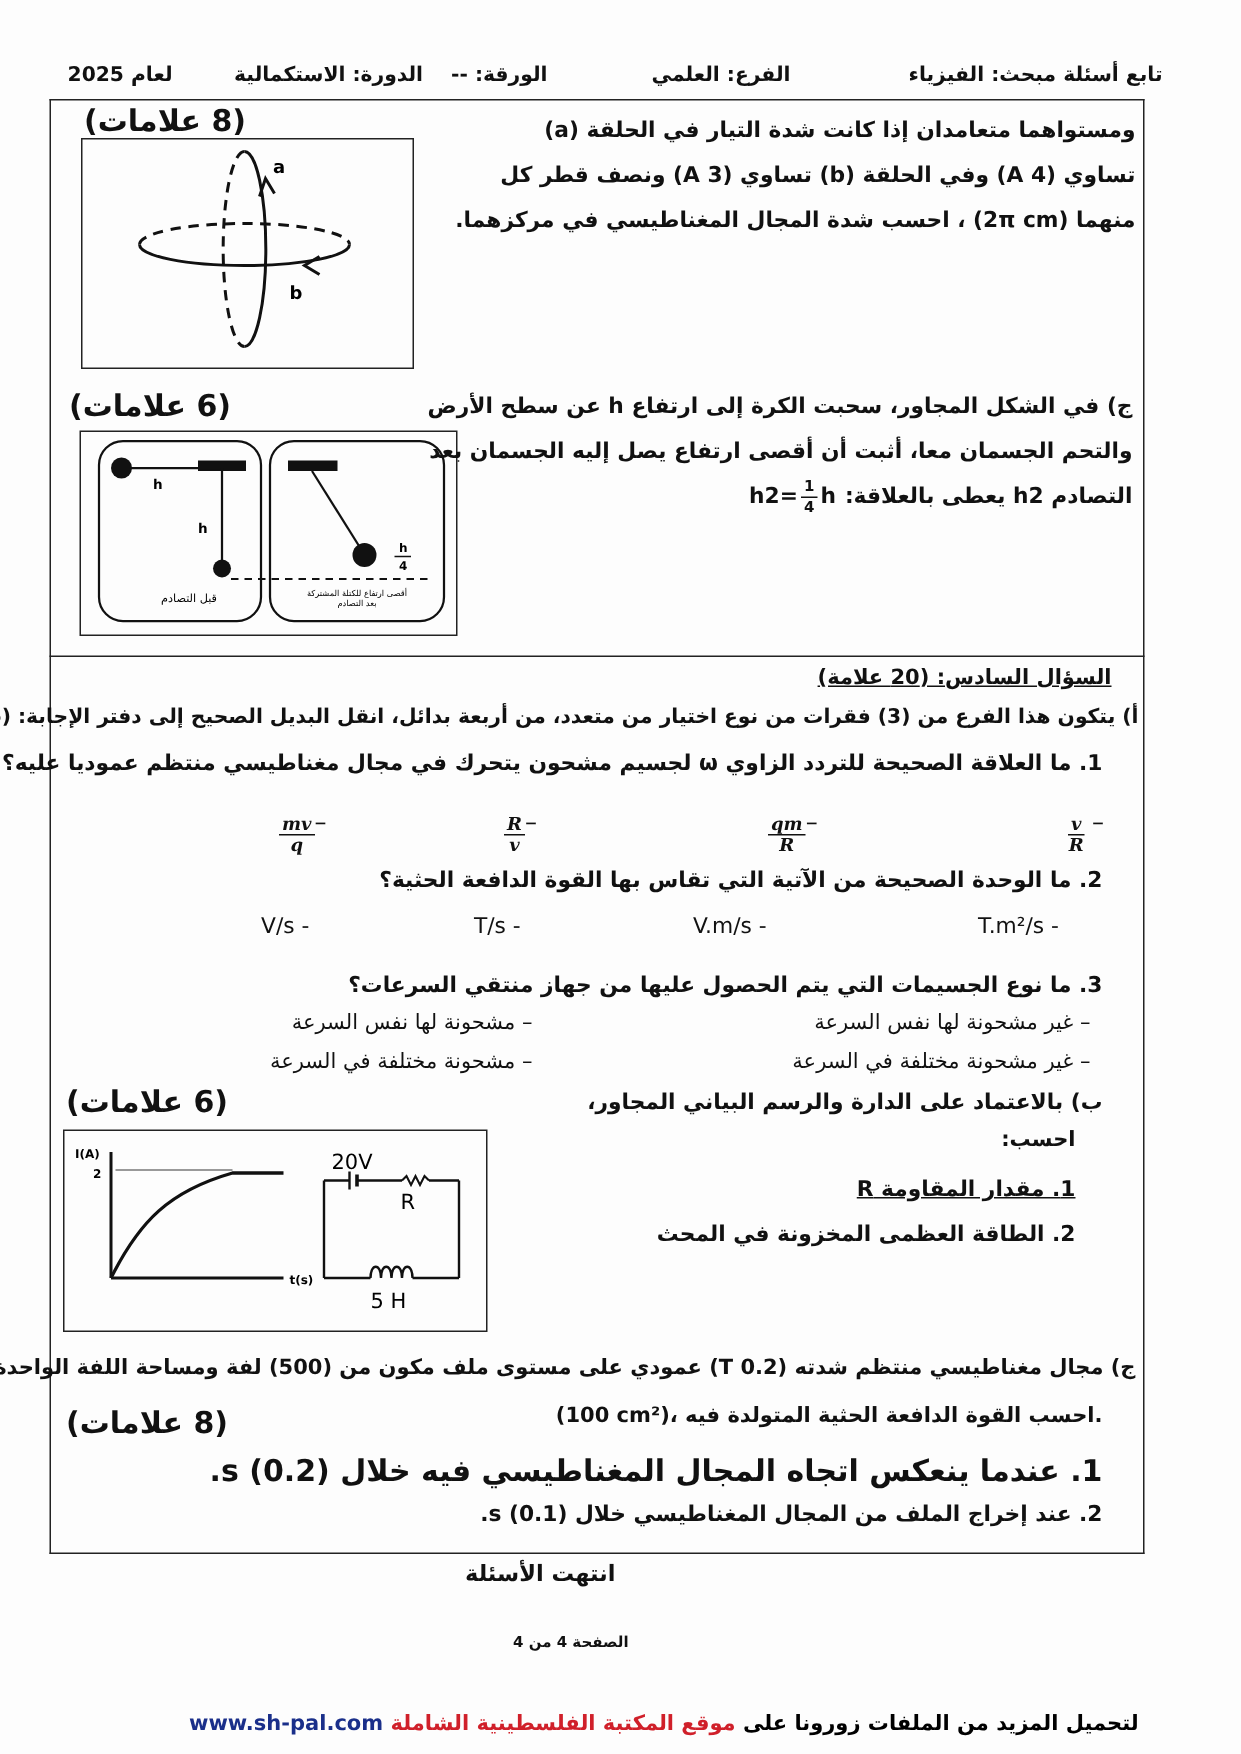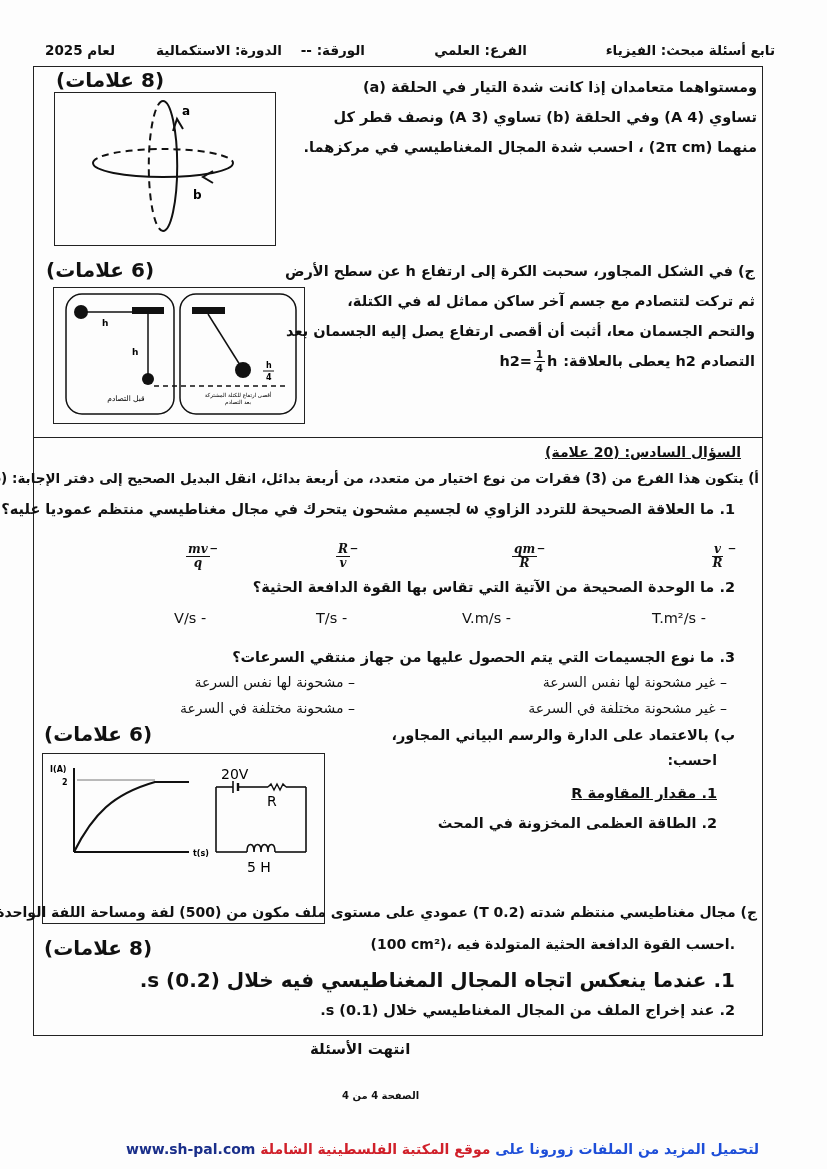--- a/index.html
+++ b/index.html
@@ -76,21 +76,20 @@
     <text x="212" y="80" font-size="8" font-weight="bold">h</text>
     <line x1="209" y1="83" x2="220" y2="83" stroke="#111" stroke-width="1"></line>
     <text x="212" y="92" font-size="8" font-weight="bold">4</text>
     <line x1="100" y1="98" x2="232" y2="98" stroke="#111" stroke-width="1.3" stroke-dasharray="5,4"></line>
     <text x="184" y="109" font-size="5.5" text-anchor="middle" direction="rtl">أقصى ارتفاع للكتلة المشتركة</text>
     <text x="184" y="116" font-size="5.5" text-anchor="middle" direction="rtl">بعد التصادم</text>
   </svg>
 </div>
 <div class="abs rtl q" style="right:72px; top:256px; width:450px;">
   <div>ج) في الشكل المجاور، سحبت الكرة إلى ارتفاع  h  عن سطح الأرض</div>
-  <div>ثم تركت لتتصادم مع جسم آخر ساكن مماثل له في الكتلة،</div>
   <div>والتحم الجسمان معا، أثبت أن أقصى ارتفاع يصل إليه الجسمان بعد</div>
   <div style="display:flex; align-items:center; gap:6px; justify-content:flex-start;">
     <span>التصادم  h2  يعطى بالعلاقة:</span>
     <span style="direction:ltr; display:inline-flex; align-items:center; gap:2px;">
       <span>h2=</span>
       <span class="frac" style="font-style:normal; font-family:'DejaVu Sans',sans-serif; font-size:10px;">
         <span class="n">1</span>
         <span>4</span>
       </span>
       <span>h</span>
@@ -136,21 +135,21 @@
 <div class="abs rtl reg" style="right:472px; top:674px; font-weight:normal;">– مشحونة لها نفس السرعة</div>
 <div class="abs rtl reg" style="right:100px; top:700px; font-weight:normal;">– غير مشحونة مختلفة في السرعة</div>
 <div class="abs rtl reg" style="right:472px; top:700px; font-weight:normal;">– مشحونة مختلفة في السرعة</div>
 
 <div class="abs marks" style="left:44px; top:722px;">(6 علامات)</div>
 <div class="abs rtl q" style="right:92px; top:720px;">ب) بالاعتماد على الدارة والرسم البياني المجاور،</div>
 <div class="abs rtl reg" style="right:110px; top:752px;">احسب:</div>
 <div class="abs rtl q" style="right:110px; top:778px;text-decoration:underline;">1. مقدار المقاومة R</div>
 <div class="abs rtl q" style="right:110px; top:808px;">2. الطاقة العظمى المخزونة في المحث</div>
 
-<div class="abs frame" style="left:42px; top:753px; width:283px; height:171px;">
+<div class="abs frame" style="left:42px; top:753px; width:283px; height:135px;">
   <svg width="281" height="133" viewBox="0 0 281 133">
 
     <line x1="31" y1="14" x2="31" y2="98" stroke="#111" stroke-width="2"></line>
     <line x1="31" y1="98" x2="146" y2="98" stroke="#111" stroke-width="2"></line>
     <line x1="34" y1="26" x2="112" y2="26" stroke="#777" stroke-width="1"></line>
     <path d="M 31 98 C 50 60, 70 40, 112 28 L 146 28" fill="none" stroke="#111" stroke-width="2.2"></path>
     <text x="7" y="18" font-size="8" font-weight="bold">I(A)</text>
     <text x="19" y="31" font-size="8" font-weight="bold">2</text>
     <text x="150" y="102" font-size="8" font-weight="bold">t(s)</text>
 
@@ -177,14 +176,14 @@
 <div class="abs rtl reg" style="right:92px; top:968px; font-size:20px;">1. عندما ينعكس اتجاه المجال المغناطيسي فيه خلال s (0.2).</div>
 <div class="abs rtl reg" style="right:92px; top:1002px; font-size:14.5px;">2. عند إخراج الملف من المجال المغناطيسي خلال  s (0.1).</div>
 
 <div class="abs rtl" style="left:310px; top:1040px; font-size:15px; font-weight:bold;">انتهت الأسئلة</div>
 
 <div class="abs rtl" style="left:342px; top:1090px; font-size:10px; font-weight:bold;">الصفحة 4 من 4</div>
 
 <div class="abs footer-link" style="left:126px; top:1141px; direction:ltr;">
   <span style="color:#1a2f8a;">www.sh-pal.com</span>
   <span style="color:#d0202a;" dir="rtl">موقع المكتبة الفلسطينية الشاملة</span>
-  <span style="color:#1d4ed8;" dir="rtl">لتحميل المزيد من الملفات زورونا على</span>
+  <span style="color:#000000;" dir="rtl">لتحميل المزيد من الملفات زورونا على</span>
 </div>
 
 </body></html>

